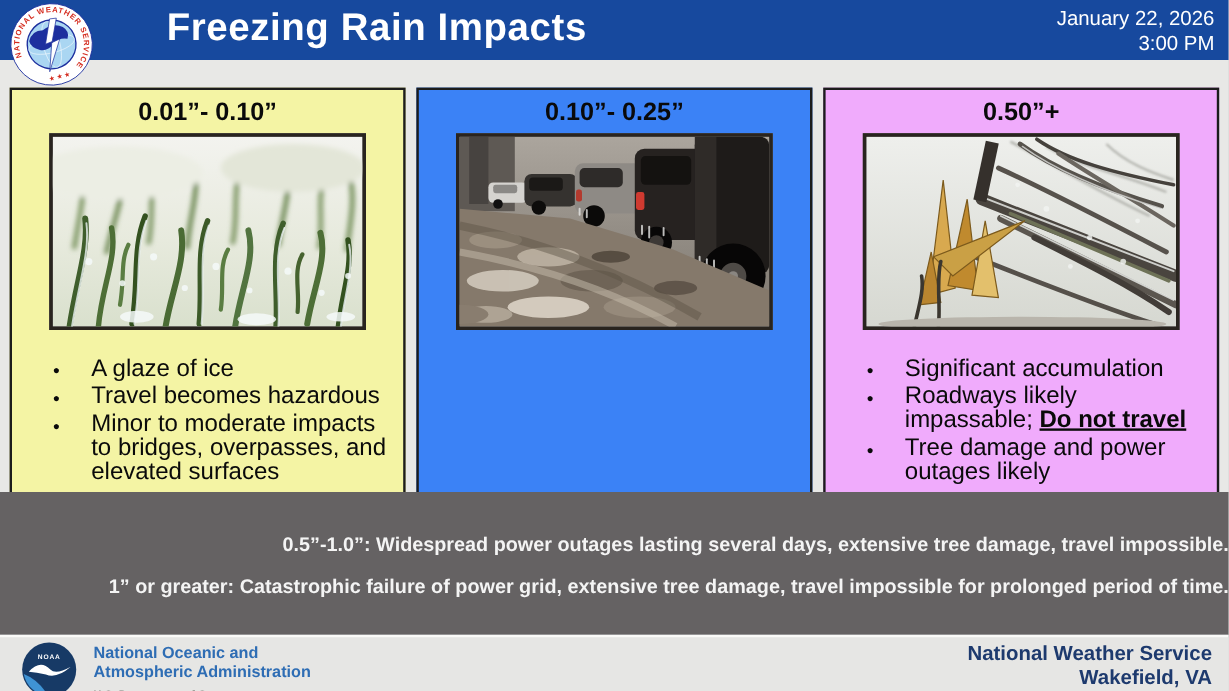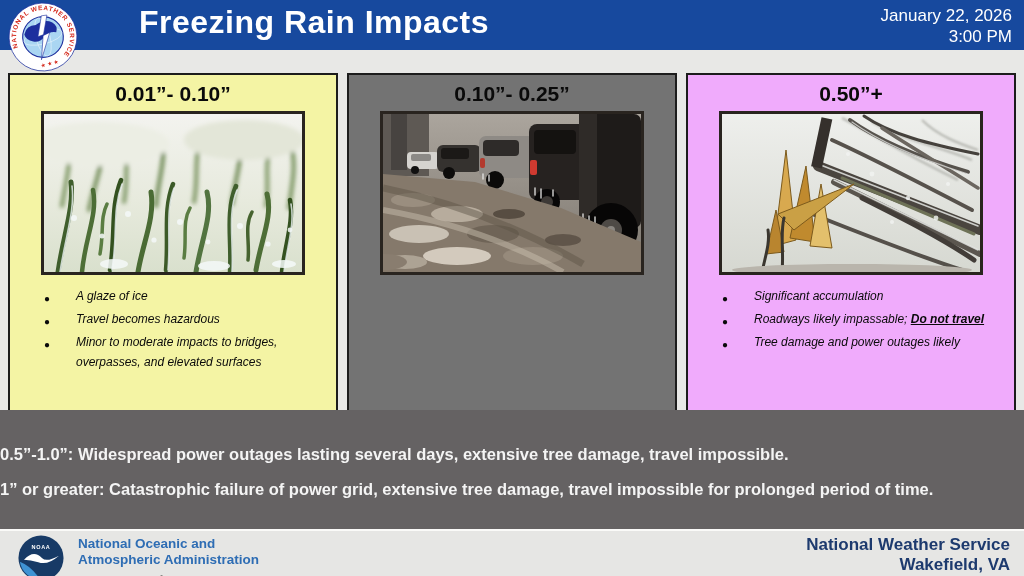--- a/index.html
+++ b/index.html
@@ -17,28 +17,28 @@
   .nws-logo{position:absolute;top:2px;left:8px;width:70px;height:70px;z-index:5;}
   
   .panels{position:absolute;top:73px;left:8px;width:1008px;height:432px;
     display:flex;gap:9px;border-radius:17px;}
   .panel{flex:1 1 0;border:2px solid #1c1c1c;overflow:hidden;}
   .range{margin:5px 0 0;text-align:center;font-size:21px;line-height:27px;
     font-weight:bold;color:#0a0a0a;}
   .photo-frame{width:264px;height:164px;margin:4px auto 0;border:3px solid #29241f;
     background:#888;}
   .photo-frame svg{display:block;}
-  ul.impacts{list-style:none;margin:11px 0 0;padding:0 12px 0 66px;
-    font-size:12px;line-height:20px;color:#0a0a0a;font-style:italic;}
+  ul.impacts{list-style:none;margin:22px 0 0;padding:0 12px 0 66px;
+    font-size:20px;line-height:20px;color:#0a0a0a;}
   ul.impacts li{position:relative;margin-bottom:3px;}
   ul.impacts li::before{content:"●";position:absolute;left:-32px;top:3px;font-size:10px;}
   .emph{font-weight:bold;text-decoration:underline;}
   
   .summary{position:absolute;top:410px;left:0;width:1024px;height:121px;
-    background:#656263;color:#f4f4f4;text-align:left;}
+    background:#656263;color:#f4f4f4;text-align:right;}
   .summary p{margin:0;font-size:16.5px;font-weight:bold;line-height:22px;}
   .summary .l1{padding-top:33px;}
   .summary .l2{padding-top:13px;}
   
   .footer{position:absolute;top:529px;left:0;width:1024px;height:47px;
     background:#e6e6e4;border-top:2px solid #fafaf8;}
   .noaa-logo{position:absolute;top:535px;left:18px;width:46px;height:46px;z-index:4;}
   .noaa-text{position:absolute;top:536px;left:78px;color:#2e6db4;
     font-size:13.5px;font-weight:bold;line-height:16px;}
   .doc{margin-top:3px;font-size:9px;font-weight:bold;color:#84847f;letter-spacing:.2px;}
@@ -142,21 +142,21 @@
           </g>
         </svg>
       </div>
       <ul class="impacts">
           <li><span>A glaze of ice</span></li>
           <li><span>Travel becomes hazardous</span></li>
           <li><span>Minor to moderate impacts to bridges, overpasses, and elevated surfaces</span></li>
         </ul>
     </section>
 
-    <section class="panel" style="background: #737373;">
+    <section class="panel" style="background: #3b82f6;">
       <h2 class="range">0.10”- 0.25”</h2>
       <div class="photo-frame">
         <svg width="258" height="158" viewBox="0 0 258 158">
           <defs>
             <linearGradient id="cbg" x1="0" y1="0" x2="0" y2="1">
               <stop offset="0" stop-color="#aba59d"></stop>
                 <stop offset="1" stop-color="#7c766e"></stop>
             </linearGradient>
           </defs>
           <rect width="258" height="158" fill="url(#cbg)"></rect>

